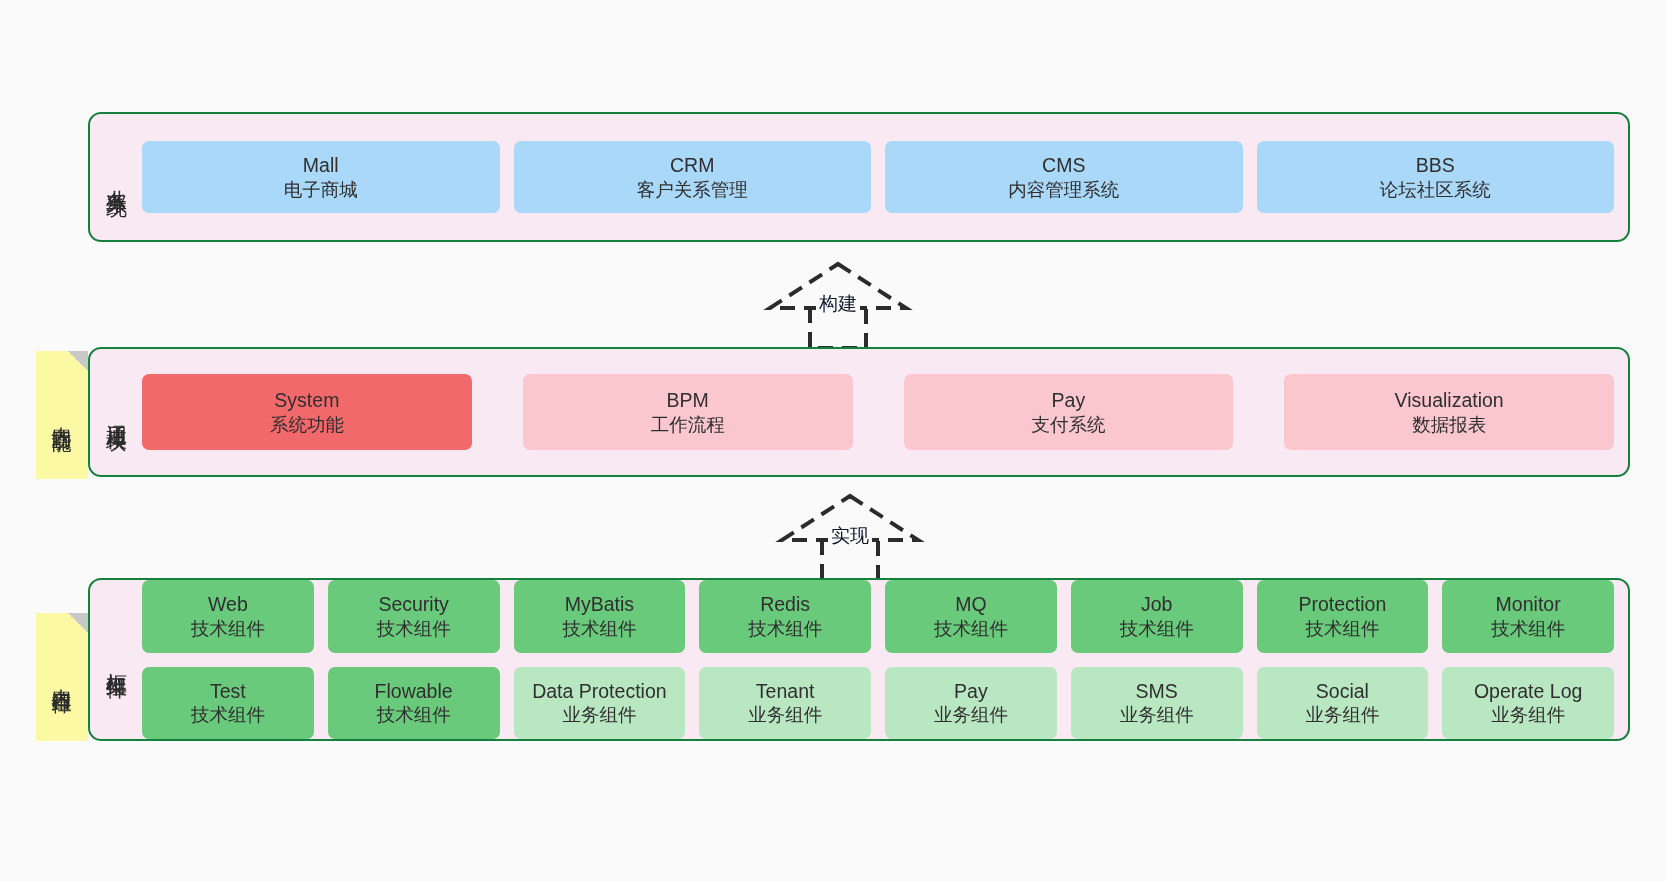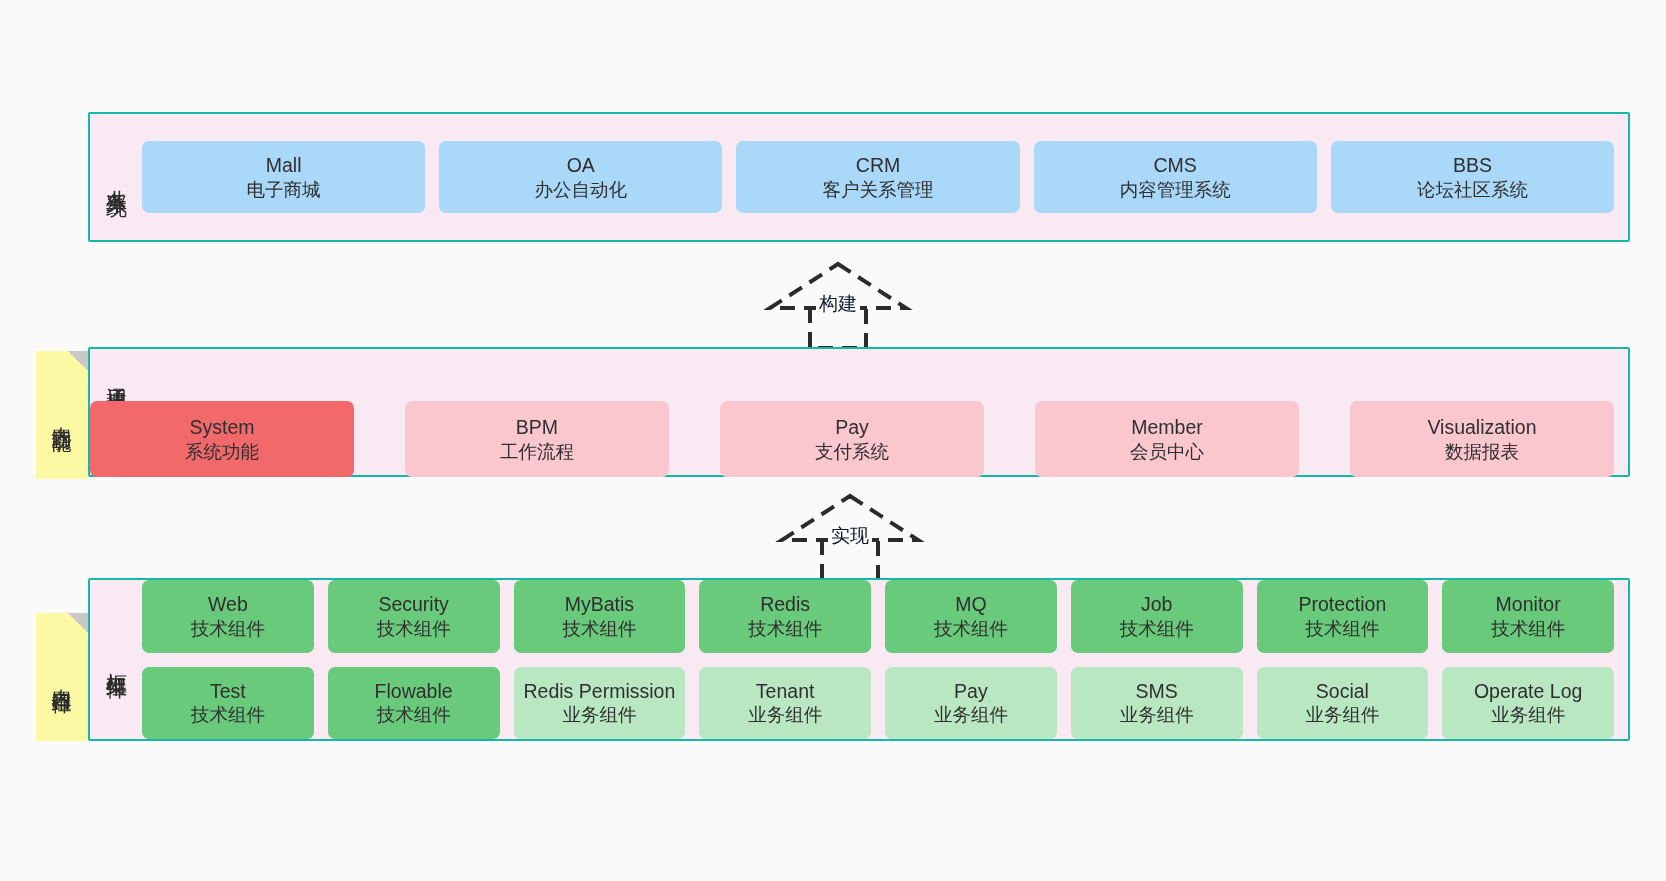--- a/index.html
+++ b/index.html
@@ -14,22 +14,22 @@
     font-family: "Liberation Sans", "DejaVu Sans", sans-serif;
     color: #333333;
     overflow: hidden;
   }
 
   
   .layer {
     position: absolute;
     box-sizing: border-box;
     background: #f9e9f3;
-    border: 2px solid #14b8a6;
-    border-radius: 2px;
+    border: 2px solid #15803d;
+    border-radius: 13px;
     display: flex;
     align-items: stretch;
   }
   .layer-title {
     width: 52px;
     flex: 0 0 52px;
     display: flex;
     align-items: center;
     justify-content: center;
     font-size: 21px;
@@ -125,24 +125,20 @@
 
 <div class="layer" style="left:88px; top:112px; width:1542px; height:130px;">
   <div class="layer-title">业务系统</div>
   <div class="layer-body">
     <div class="row" style="height:72px;">
       <div class="box blue">
         <span class="b-title">Mall</span>
         <span class="b-sub">电子商城</span>
       </div>
       <div class="box blue">
-        <span class="b-title">OA</span>
-        <span class="b-sub">办公自动化</span>
-      </div>
-      <div class="box blue">
         <span class="b-title">CRM</span>
         <span class="b-sub">客户关系管理</span>
       </div>
       <div class="box blue">
         <span class="b-title">CMS</span>
         <span class="b-sub">内容管理系统</span>
       </div>
       <div class="box blue">
         <span class="b-title">BBS</span>
         <span class="b-sub">论坛社区系统</span>
@@ -157,41 +153,37 @@
 
   <path d="M 52 50 L 52 90 L 108 90 L 108 50" fill="none" stroke="#2b2b2b" stroke-width="4" stroke-dasharray="15 9"></path>
 </svg>
 <div class="gen-label" style="left:816px; top:291px;">构建</div>
 
 <div class="note" style="left:36px; top:351px; width:52px; height:128px;">
   <span class="fold"></span>
   <span>内置功能</span>
 </div>
 
-<div class="layer" style="left:88px; top:347px; width:1542px; height:130px;flex-direction:column;">
+<div class="layer" style="left:88px; top:347px; width:1542px; height:130px;">
   <div class="layer-title">通用模块</div>
   <div class="layer-body">
     <div class="row" style="height:76px;">
       <div class="box red">
         <span class="b-title">System</span>
         <span class="b-sub">系统功能</span>
       </div>
       <div class="box pink">
         <span class="b-title">BPM</span>
         <span class="b-sub">工作流程</span>
       </div>
       <div class="box pink">
         <span class="b-title">Pay</span>
         <span class="b-sub">支付系统</span>
       </div>
       <div class="box pink">
-        <span class="b-title">Member</span>
-        <span class="b-sub">会员中心</span>
-      </div>
-      <div class="box pink">
         <span class="b-title">Visualization</span>
         <span class="b-sub">数据报表</span>
       </div>
     </div>
   </div>
 </div>
 
 <svg class="gen-arrow" style="left:770px; top:490px; width:160px; height:92px;" width="160" height="92" viewBox="0 0 160 92">
   <path d="M 80 6 L 148 50 L 12 50 Z" fill="none" stroke="#2b2b2b" stroke-width="4" stroke-dasharray="15 9" stroke-linecap="butt" stroke-linejoin="miter"></path>
   <path d="M 52 50 L 52 90 L 108 90 L 108 50" fill="none" stroke="#2b2b2b" stroke-width="4" stroke-dasharray="15 9"></path>
@@ -243,21 +235,21 @@
     <div class="row" style="height:80px;">
       <div class="box green">
         <span class="b-title">Test</span>
         <span class="b-sub">技术组件</span>
       </div>
       <div class="box green">
         <span class="b-title">Flowable</span>
         <span class="b-sub">技术组件</span>
       </div>
       <div class="box lightgreen">
-        <span class="b-title">Redis Permission</span>
+        <span class="b-title">Data Protection</span>
         <span class="b-sub">业务组件</span>
       </div>
       <div class="box lightgreen">
         <span class="b-title">Tenant</span>
         <span class="b-sub">业务组件</span>
       </div>
       <div class="box lightgreen">
         <span class="b-title">Pay</span>
         <span class="b-sub">业务组件</span>
       </div>

